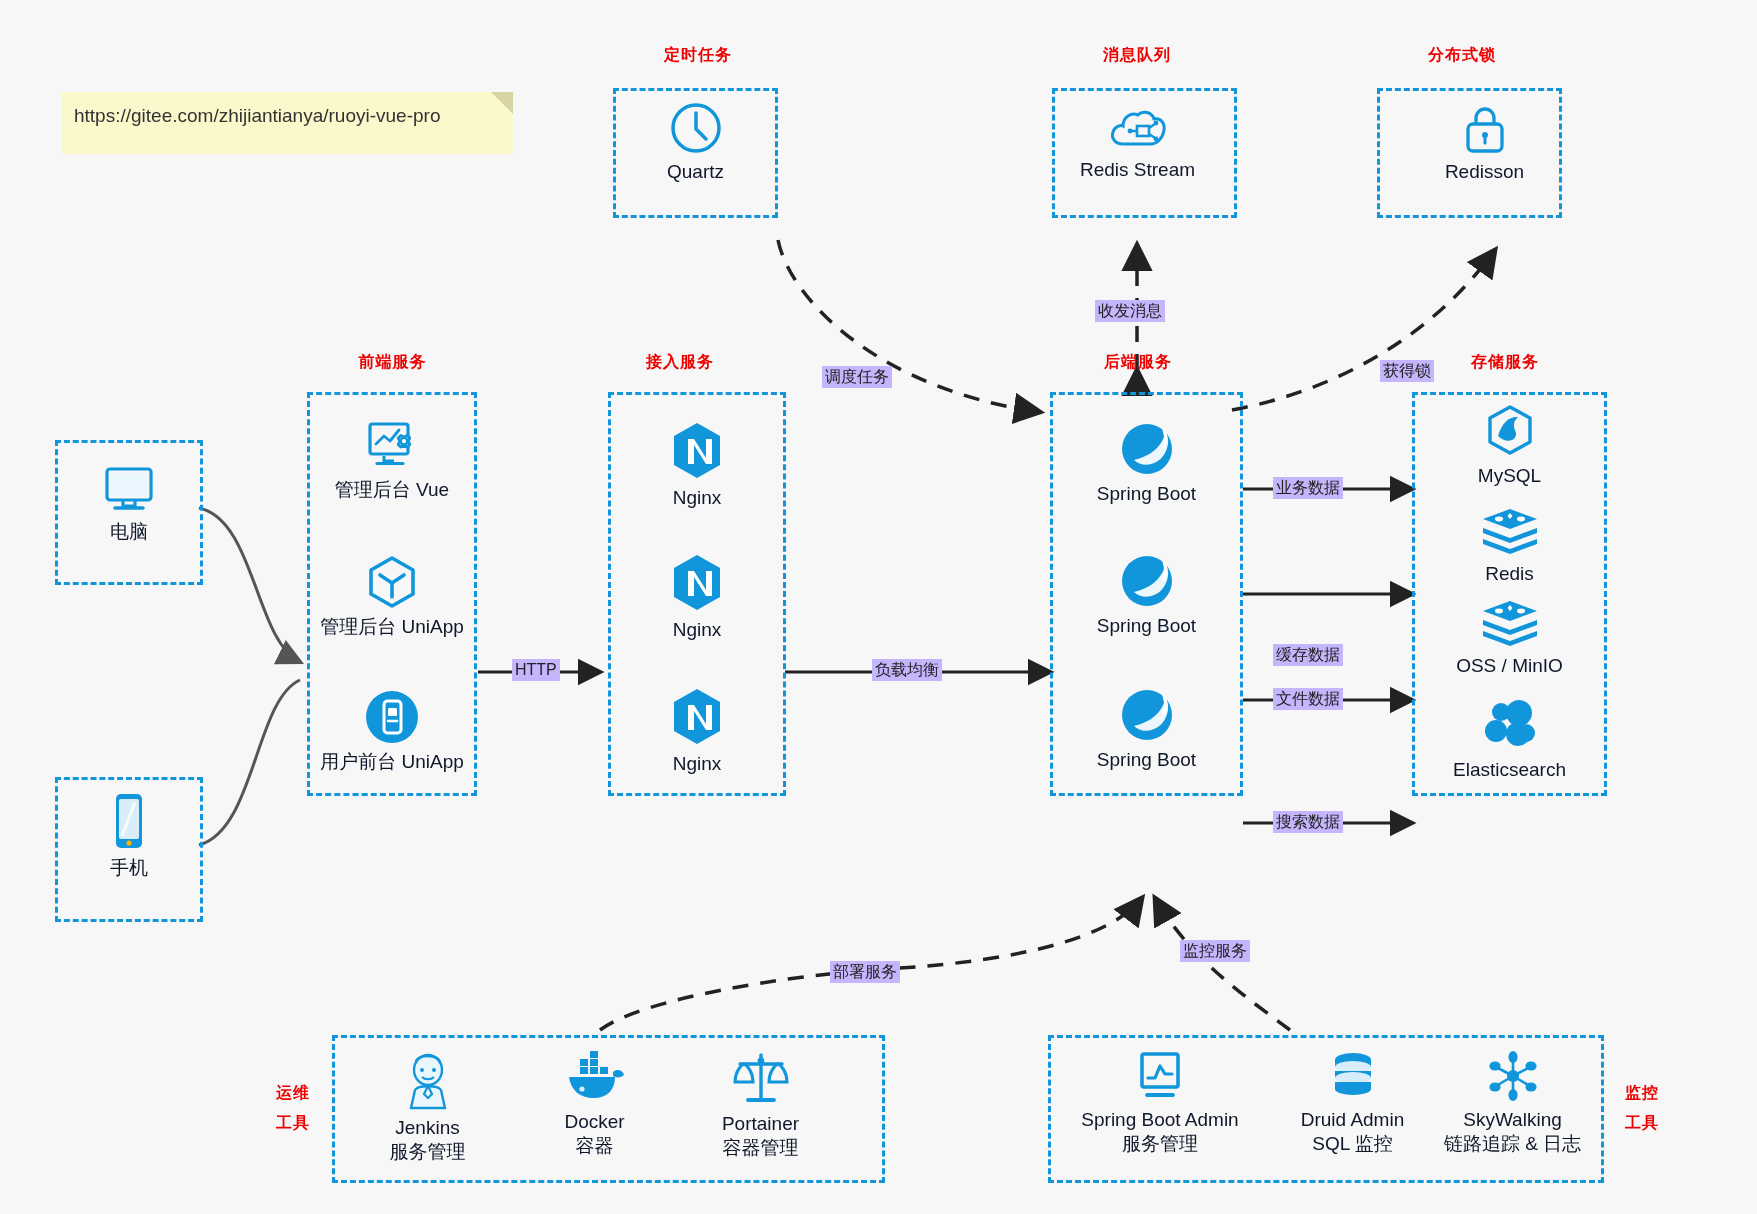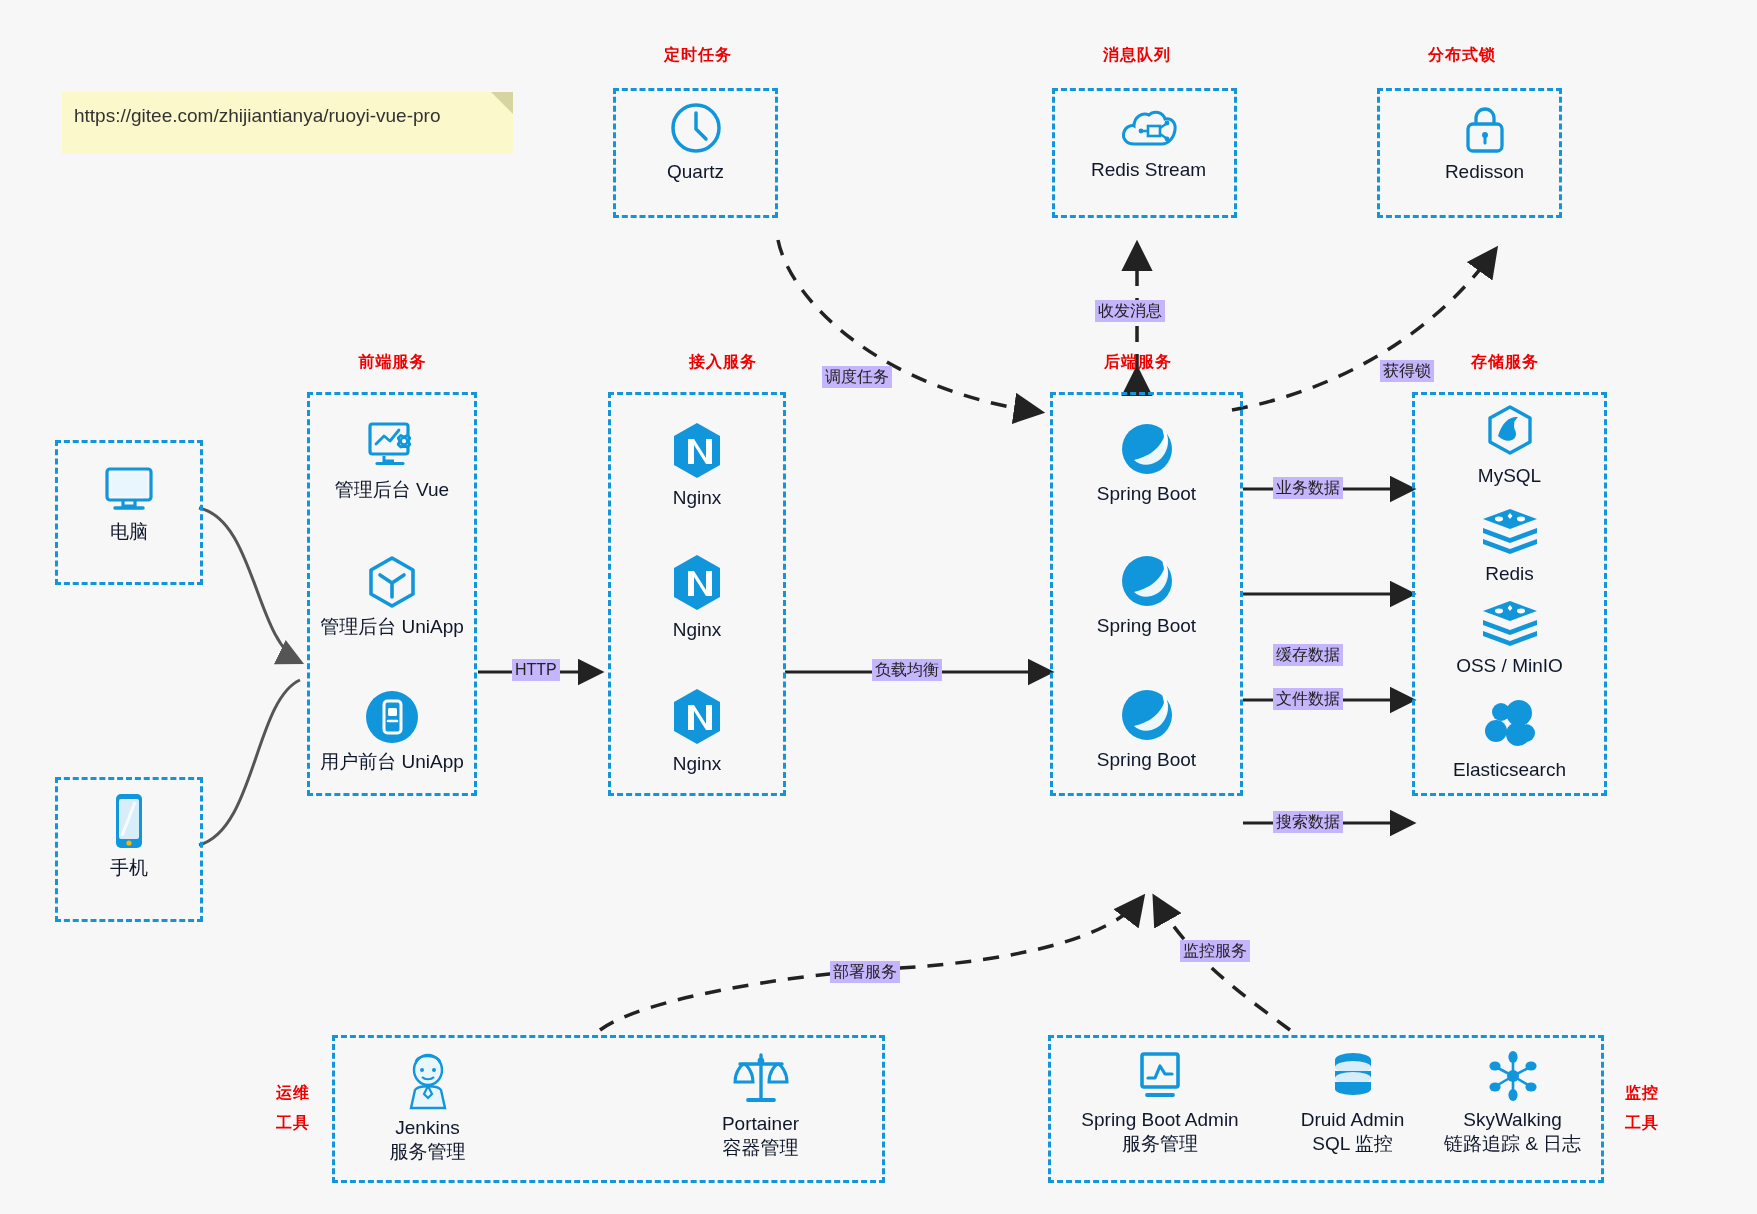--- a/index.html
+++ b/index.html
@@ -114,21 +114,21 @@
   <div class="node" style="left:613px;top:100px;width:165px;">
     <svg class="ic" width="56" height="56" viewBox="0 0 56 56">
       <circle cx="28" cy="28" r="23" fill="none" stroke="#1296db" stroke-width="3.5"></circle>
       <path d="M28 13 L28 29 L38 39" fill="none" stroke="#1296db" stroke-width="3.5" stroke-linecap="round" stroke-linejoin="round"></path>
     </svg>
     <div class="lbl">Quartz</div>
   </div>
 
   <div class="gtitle" style="left:1047px;top:45px;width:180px;">消息队列</div>
   <div class="box" style="left:1052px;top:88px;width:185px;height:130px;"></div>
-  <div class="node" style="left:1052px;top:104px;width:171px;margin-left:11px;">
+  <div class="node" style="left:1052px;top:104px;width:171px;">
     <svg class="ic" width="62" height="50" viewBox="0 0 62 50">
       <path d="M16 40 C8 40 4 34 6 28 C8 22 14 21 16 22 C16 13 24 8 31 11 C36 6 45 8 47 15 C54 14 58 19 57 26 C56 34 50 40 44 40 Z" fill="none" stroke="#1296db" stroke-width="3"></path>
       <rect x="30" y="22" width="12" height="10" fill="none" stroke="#1296db" stroke-width="2.6"></rect>
       <path d="M24 27 L30 27 M42 24 L48 20 M42 30 L48 34" fill="none" stroke="#1296db" stroke-width="2.4"></path>
       <circle cx="23" cy="27" r="2.4" fill="#1296db"></circle>
       <circle cx="49" cy="19" r="2.4" fill="#1296db"></circle>
       <circle cx="49" cy="35" r="2.4" fill="#1296db"></circle>
     </svg>
     <div class="lbl">Redis Stream</div>
   </div>
@@ -193,21 +193,21 @@
   <div class="node" style="left:307px;top:688px;width:170px;">
     <svg class="ic" width="58" height="58" viewBox="0 0 58 58">
       <circle cx="29" cy="29" r="26" fill="#1296db"></circle>
       <rect x="21" y="13" width="17" height="32" rx="3.5" fill="none" stroke="#fff" stroke-width="3"></rect>
       <rect x="25" y="20" width="9" height="8" rx="1.5" fill="#fff"></rect>
       <path d="M25 33 L34 33" stroke="#fff" stroke-width="2.6" stroke-linecap="round"></path>
     </svg>
     <div class="lbl">用户前台 UniApp</div>
   </div>
 
-  <div class="gtitle" style="left:633px;top:352px;width:180px;">接入服务</div>
+  <div class="gtitle" style="left:590px;top:352px;width:180px;">接入服务</div>
   <div class="box" style="left:608px;top:392px;width:178px;height:404px;"></div>
 
   <div class="node" style="left:608px;top:420px;width:178px;">
     <svg class="ic" width="56" height="62" viewBox="0 0 56 62">
       <path d="M28 3 L51 16 L51 45 L28 58 L5 45 L5 16 Z" fill="#1296db"></path>
       <path d="M19 44 L19 19 L25 19 L37 38 L37 19 L43 19 L43 44 L37 44 L25 25 L25 44 Z" fill="#fff"></path>
     </svg>
     <div class="lbl">Nginx</div>
   </div>
 
@@ -317,20 +317,37 @@
       <circle cx="24" cy="20" r="2" fill="#1296db"></circle>
         <circle cx="36" cy="20" r="2" fill="#1296db"></circle>
       <path d="M24 27 C27 30 33 30 36 27" fill="none" stroke="#1296db" stroke-width="2.2"></path>
       <path d="M17 40 C20 35 40 35 43 40 L47 58 L13 58 Z" fill="#eaf6fd" stroke="#1296db" stroke-width="2.4"></path>
       <path d="M30 36 L26 44 L30 48 L34 44 Z" fill="none" stroke="#1296db" stroke-width="2.2"></path>
     </svg>
     <div class="lbl">Jenkins</div>
     <div class="lbl2">服务管理</div>
   </div>
 
+  <div class="node" style="left:512px;top:1050px;width:165px;">
+    <svg class="ic" width="64" height="56" viewBox="0 0 64 56">
+      <g fill="#1296db">
+        <rect x="17" y="17" width="8" height="7"></rect>
+          <rect x="27" y="17" width="8" height="7"></rect>
+        <rect x="37" y="17" width="8" height="7"></rect>
+          <rect x="17" y="9" width="8" height="7"></rect>
+        <rect x="27" y="9" width="8" height="7"></rect>
+          <rect x="27" y="1" width="8" height="7"></rect>
+      </g>
+      <path d="M6 27 L52 27 C52 40 44 48 31 48 C16 48 8 40 6 27 Z" fill="#1296db"></path>
+      <path d="M50 22 C55 18 60 21 61 25 C58 28 53 28 50 26 Z" fill="#1296db"></path>
+      <circle cx="19" cy="39" r="2.6" fill="#d7edfa"></circle>
+    </svg>
+    <div class="lbl">Docker</div>
+    <div class="lbl2">容器</div>
+  </div>
 
   <div class="node" style="left:678px;top:1050px;width:165px;">
     <svg class="ic" width="58" height="58" viewBox="0 0 58 58">
       <path d="M29 5 L29 48" stroke="#1296db" stroke-width="3.4" stroke-linecap="round"></path>
       <path d="M8 14 L50 14" stroke="#1296db" stroke-width="3.4" stroke-linecap="round"></path>
       <path d="M16 50 L42 50" stroke="#1296db" stroke-width="3.8" stroke-linecap="round"></path>
       <path d="M3 32 C3 22 9 15 12 14 C15 15 21 22 21 32 Z" fill="none" stroke="#1296db" stroke-width="3"></path>
       <path d="M37 32 C37 22 43 15 46 14 C49 15 55 22 55 32 Z" fill="none" stroke="#1296db" stroke-width="3"></path>
       <circle cx="29" cy="11" r="3.4" fill="#1296db"></circle>
     </svg>

